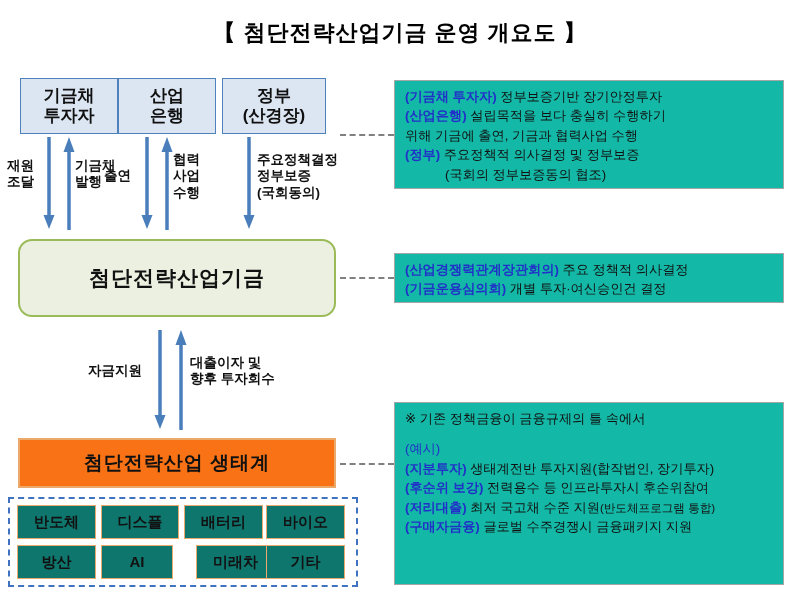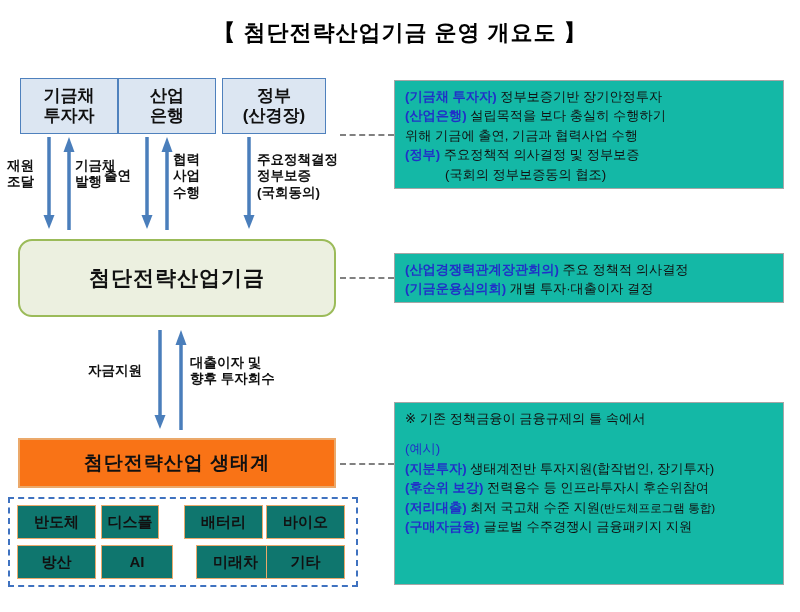--- a/index.html
+++ b/index.html
@@ -214,21 +214,21 @@
 <div class="cap" style="left:88px; top:363px;">자금지원</div>
 
 <div class="cap" style="left:190px; top:355px;">대출이자 및
 향후 투자회수</div>
 
 <div class="box peach-box" style="left:18px; top:438px; width:318px; height:50px;">첨단전략산업 생태계</div>
 
 <div id="sector-frame" style="left:8px; top:497px; width:350px; height:90px;"></div>
 
 <div class="box sector-box" style="left:17px; top:505px; width:79px; height:34px;">반도체</div>
-<div class="box sector-box" style="left:101px; top:505px; width:58px; height:34px;">디스플</div>
+<div class="box sector-box" style="left:101px; top:505px; width:78px; height:34px;">디스플</div>
 <div class="box sector-box" style="left:184px; top:505px; width:79px; height:34px;">배터리</div>
 <div class="box sector-box" style="left:266px; top:505px; width:79px; height:34px;">바이오</div>
 
 <div class="box sector-box" style="left:17px; top:545px; width:79px; height:34px;">방산</div>
 <div class="box sector-box" style="left:101px; top:545px; width:72px; height:34px;">AI</div>
 <div class="box sector-box" style="left:196px; top:545px; width:79px; height:34px;">미래차</div>
 <div class="box sector-box" style="left:266px; top:545px; width:79px; height:34px;">기타</div>
 
 <div class="connector" style="left:340px; top:134px; width:54px;"></div>
 <div class="connector" style="left:340px; top:277px; width:54px;"></div>
@@ -237,21 +237,21 @@
 <div class="note-box" style="left:394px; top:80px; width:390px; height:109px;">
   <div class="note-line"><span class="lbl">(기금채 투자자)</span><span> 정부보증기반 장기안정투자</span></div>
   <div class="note-line"><span class="lbl">(산업은행)</span><span> 설립목적을 보다 충실히 수행하기</span></div>
   <div class="note-line"><span>위해 기금에 출연, 기금과 협력사업 수행</span></div>
   <div class="note-line"><span class="lbl">(정부)</span><span> 주요정책적 의사결정 및 정부보증</span></div>
   <div class="note-line indent"><span>(국회의 정부보증동의 협조)</span></div>
 </div>
 
 <div class="note-box" style="left:394px; top:253px; width:390px; height:50px;">
   <div class="note-line"><span class="lbl">(산업경쟁력관계장관회의)</span><span> 주요 정책적 의사결정</span></div>
-  <div class="note-line"><span class="lbl">(기금운용심의회)</span><span> 개별 투자·대출이자 결정</span></div>
+  <div class="note-line"><span class="lbl">(기금운용심의회)</span><span> 개별 투자·여신승인건 결정</span></div>
 </div>
 
 <div class="note-box" style="left:394px; top:402px; width:390px; height:183px;">
   <div class="note-line">※ 기존 정책금융이 금융규제의 틀 속에서</div>
   <div class="spacer-line"></div>
   <div class="note-line"><span class="lbl-plain">(예시)</span></div>
   <div class="note-line"><span class="lbl">(지분투자)</span><span> 생태계전반 투자지원(합작법인, 장기투자)</span></div>
   <div class="note-line"><span class="lbl">(후순위 보강)</span><span> 전력용수 등 인프라투자시 후순위참여</span></div>
   <div class="note-line"><span class="lbl">(저리대출)</span><span> 최저 국고채 수준 지원</span><span class="small-paren">(반도체프로그램 통합)</span></div>
   <div class="note-line"><span class="lbl">(구매자금융)</span><span> 글로벌 수주경쟁시 금융패키지 지원</span></div>

